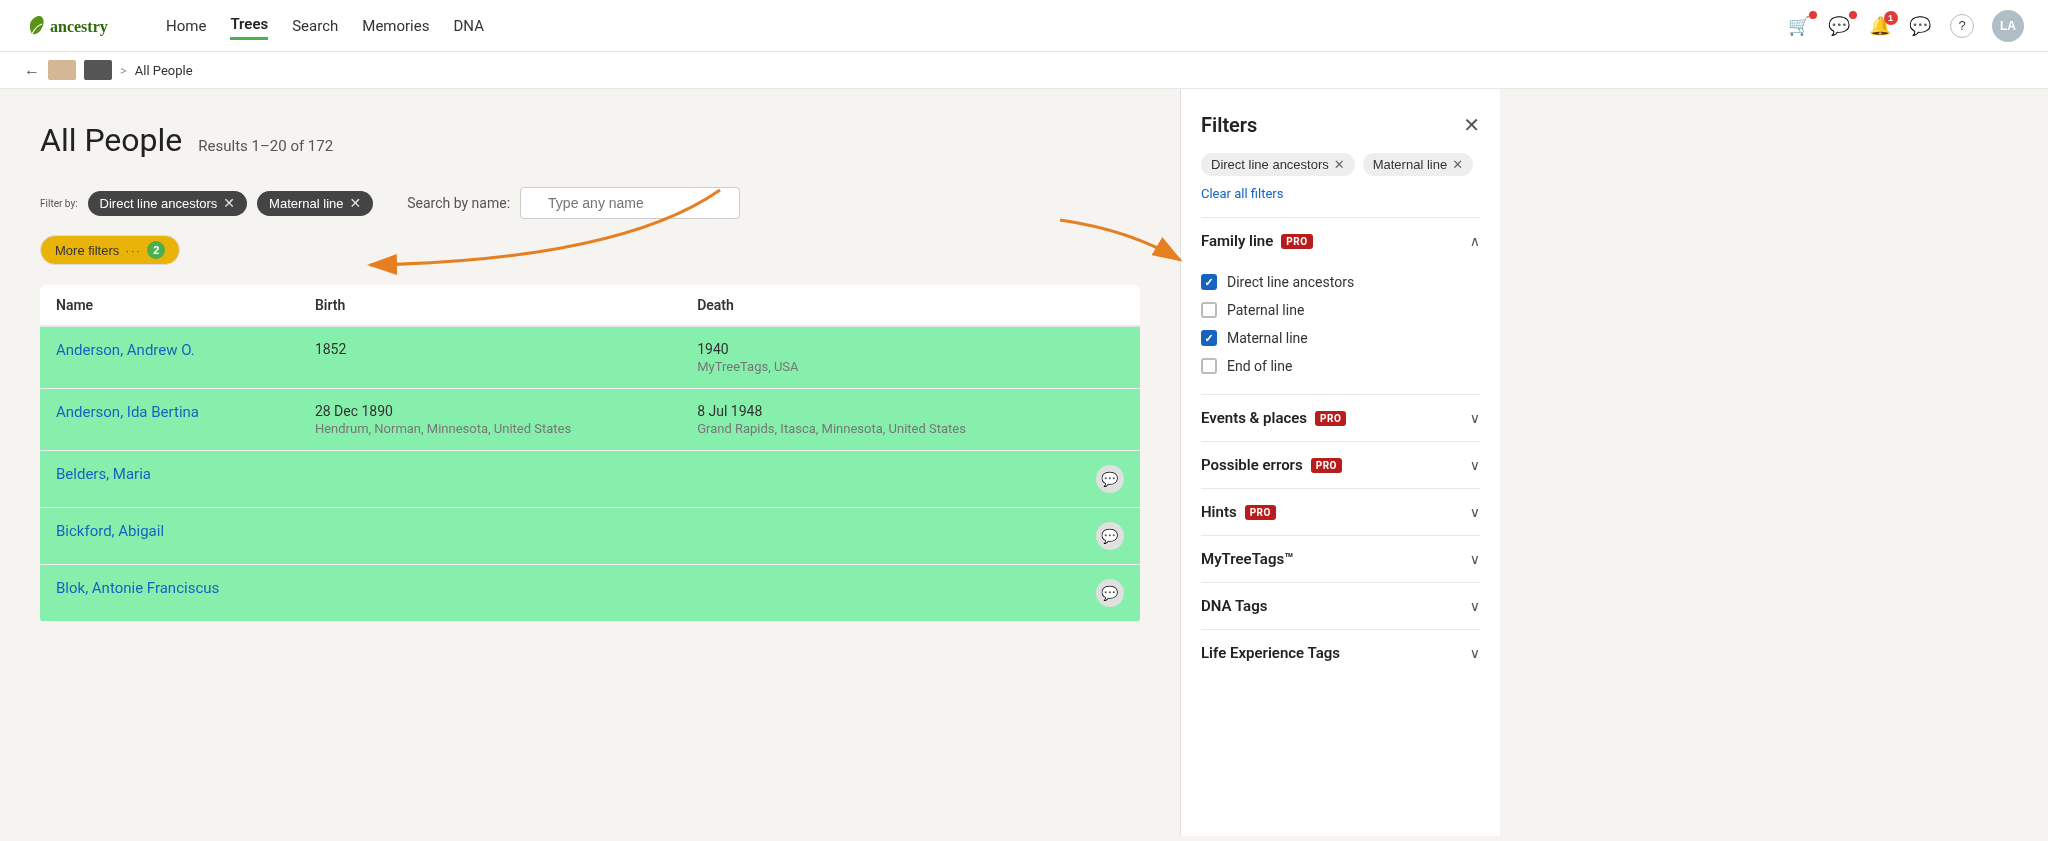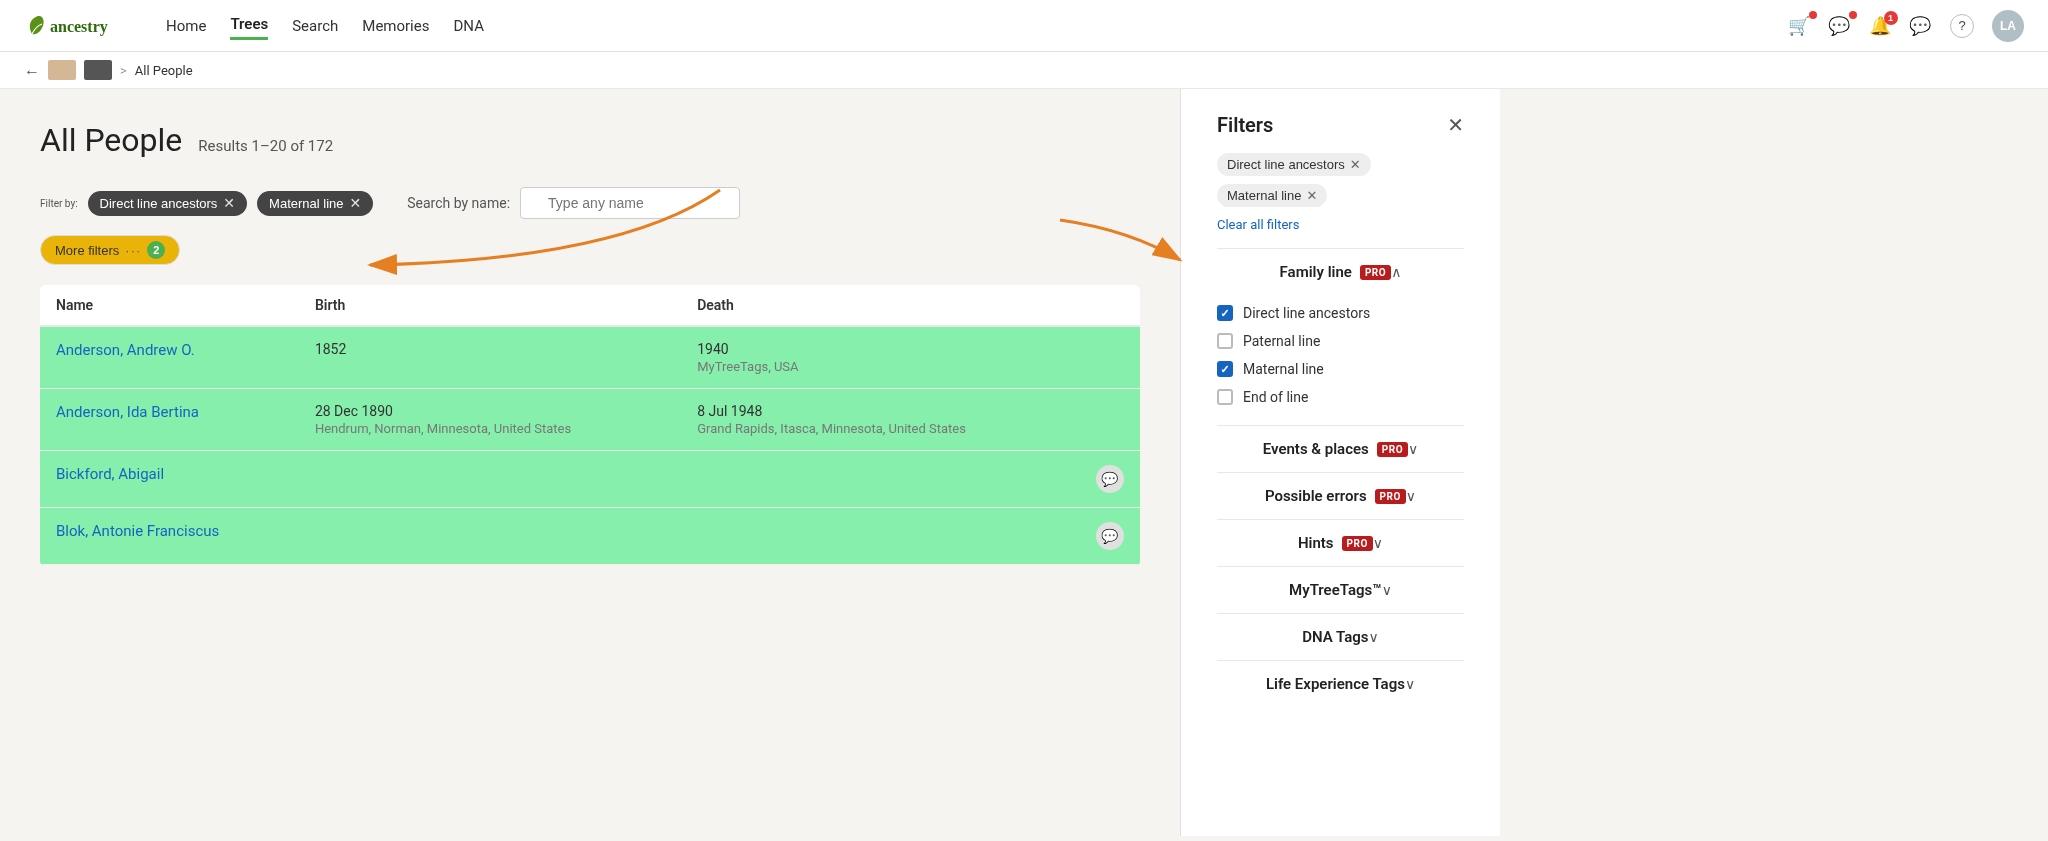--- a/index.html
+++ b/index.html
@@ -207,21 +207,21 @@
       justify-content: center;
       color: #888;
       font-size: 14px;
     }
 
     
     .right-panel {
       width: 320px;
       background: #fff;
       border-left: 1px solid #e0e0e0;
-      padding: 24px 36px;
+      padding: 24px 20px;
       position: relative;
     }
     .panel-header {
       display: flex;
       align-items: center;
       justify-content: space-between;
       margin-bottom: 16px;
     }
     .panel-title { font-size: 20px; font-weight: 600; color: #222; }
     .panel-close-btn { background: none; border: none; cursor: pointer; font-size: 20px; color: #555; }
@@ -237,21 +237,21 @@
     .panel-filter-chip .pchip-x { font-size: 13px; color: #666; }
     .clear-all-link { color: #1565c0; font-size: 13px; text-decoration: none; cursor: pointer; display: block; margin-bottom: 16px; }
 
     
     .filter-section {
       border-top: 1px solid #e8e8e8;
     }
     .filter-section-header {
       display: flex;
       align-items: center;
-      justify-content: center;
+      justify-content: space-between;
       padding: 14px 0;
       cursor: pointer;
       user-select: none;
     }
     .filter-section-title { font-size: 15px; font-weight: 600; color: #222; display: flex; align-items: center; gap: 8px; }
     .pro-badge {
       background: #b91c1c;
       color: #fff;
       font-size: 10px;
       font-weight: bold;
@@ -404,20 +404,28 @@
               <div class="date-main">28 Dec 1890</div>
               <div class="date-place">Hendrum, Norman, Minnesota, United States</div>
             </td>
             <td>
               <div class="date-main">8 Jul 1948</div>
               <div class="date-place">Grand Rapids, Itasca, Minnesota, United States</div>
             </td>
             <td style="text-align: right;"></td>
           </tr>
           <tr>
+            <td><a class="person-name-link" href="#">Belders, Maria</a></td>
+            <td></td>
+            <td></td>
+            <td style="text-align: right;">
+              <div class="hints-icon">💬</div>
+            </td>
+          </tr>
+          <tr>
             <td><a class="person-name-link" href="#">Bickford, Abigail</a></td>
             <td></td>
             <td></td>
             <td style="text-align: right;">
               <div class="hints-icon">💬</div>
             </td>
           </tr>
           <tr>
             <td><a class="person-name-link" href="#">Blok, Antonie Franciscus</a></td>
             <td></td>

